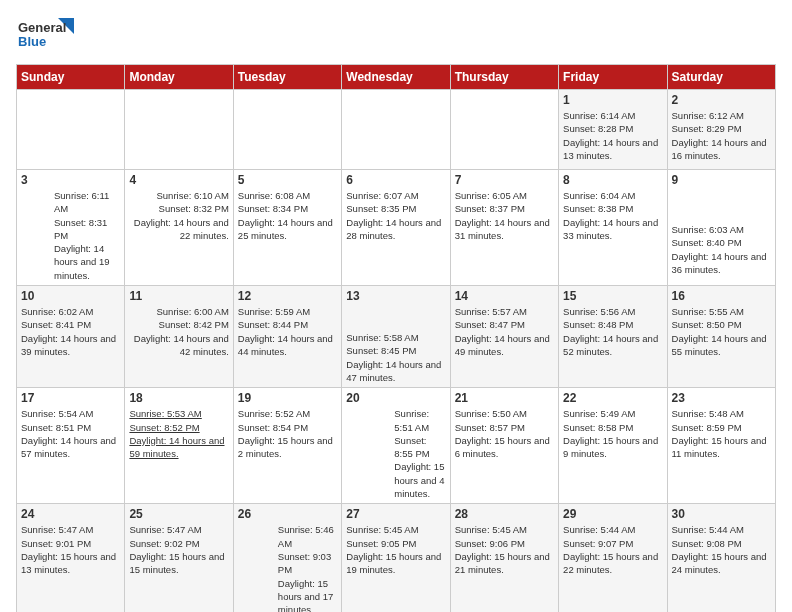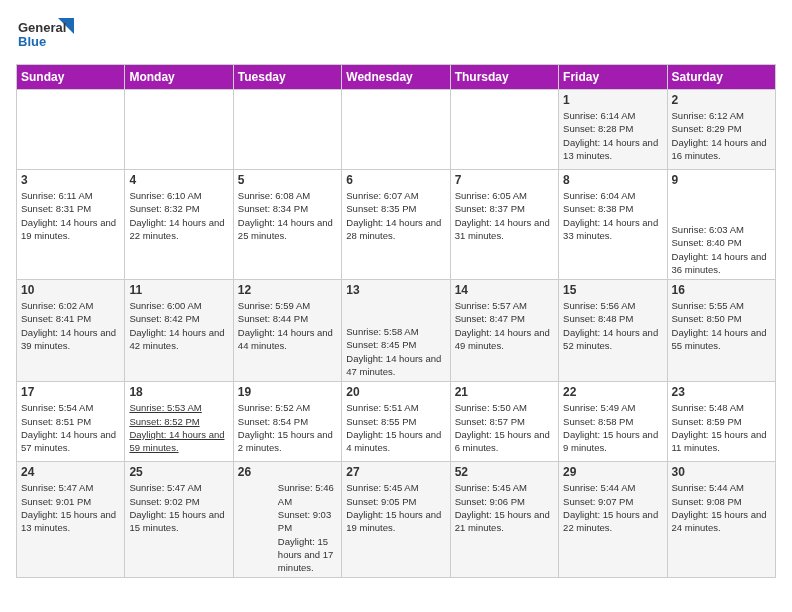--- a/index.html
+++ b/index.html
@@ -32,21 +32,21 @@
     .location {
       font-size: 14px;
       color: #555;
     }
     table {
       width: 100%;
       border-collapse: collapse;
       table-layout: fixed;
     }
     thead tr th {
-      background-color: #a21caf;
+      background-color: #b91c1c;
       color: #fff;
       font-size: 12px;
       font-weight: bold;
       padding: 5px 4px;
       text-align: left;
       border: 1px solid #ccc;
     }
     tbody tr td {
       border: 1px solid #ccc;
       vertical-align: top;
@@ -122,27 +122,27 @@
         <td>
           <span class="day-num">2</span>
           <div class="day-info" style="white-space: pre-line;">Sunrise: 6:12 AM
 Sunset: 8:29 PM
 Daylight: 14 hours and 16 minutes.</div>
         </td>
       </tr>
       <tr>
         <td>
           <span class="day-num">3</span>
-          <div class="day-info" style="white-space: pre-line;">Sunrise: 6:11 AM
+          <div class="day-info" style="white-space: pre-line; margin-left: 33px;">Sunrise: 6:11 AM
 Sunset: 8:31 PM
 Daylight: 14 hours and 19 minutes.</div>
         </td>
         <td>
           <span class="day-num">4</span>
-          <div class="day-info" style="white-space: pre-line;">Sunrise: 6:10 AM
+          <div class="day-info" style="white-space: pre-line; text-align: right;">Sunrise: 6:10 AM
 Sunset: 8:32 PM
 Daylight: 14 hours and 22 minutes.</div>
         </td>
         <td>
           <span class="day-num">5</span>
           <div class="day-info" style="white-space: pre-line;">Sunrise: 6:08 AM
 Sunset: 8:34 PM
 Daylight: 14 hours and 25 minutes.</div>
         </td>
         <td>
@@ -172,21 +172,21 @@
       </tr>
       <tr>
         <td>
           <span class="day-num">10</span>
           <div class="day-info" style="white-space: pre-line;">Sunrise: 6:02 AM
 Sunset: 8:41 PM
 Daylight: 14 hours and 39 minutes.</div>
         </td>
         <td>
           <span class="day-num">11</span>
-          <div class="day-info" style="white-space: pre-line;">Sunrise: 6:00 AM
+          <div class="day-info" style="white-space: pre-line; text-align: right;">Sunrise: 6:00 AM
 Sunset: 8:42 PM
 Daylight: 14 hours and 42 minutes.</div>
         </td>
         <td>
           <span class="day-num">12</span>
           <div class="day-info" style="white-space: pre-line;">Sunrise: 5:59 AM
 Sunset: 8:44 PM
 Daylight: 14 hours and 44 minutes.</div>
         </td>
         <td>
@@ -228,21 +228,21 @@
 Daylight: 14 hours and 59 minutes.</div>
         </td>
         <td>
           <span class="day-num">19</span>
           <div class="day-info" style="white-space: pre-line;">Sunrise: 5:52 AM
 Sunset: 8:54 PM
 Daylight: 15 hours and 2 minutes.</div>
         </td>
         <td>
           <span class="day-num">20</span>
-          <div class="day-info" style="white-space: pre-line;">Sunrise: 5:51 AM
+          <div class="day-info" style="white-space: pre-line; margin-left: 48px;">Sunrise: 5:51 AM
 Sunset: 8:55 PM
 Daylight: 15 hours and 4 minutes.</div>
         </td>
         <td>
           <span class="day-num">21</span>
           <div class="day-info" style="white-space: pre-line;">Sunrise: 5:50 AM
 Sunset: 8:57 PM
 Daylight: 15 hours and 6 minutes.</div>
         </td>
         <td>
@@ -277,21 +277,21 @@
 Sunset: 9:03 PM
 Daylight: 15 hours and 17 minutes.</div>
         </td>
         <td>
           <span class="day-num">27</span>
           <div class="day-info" style="white-space: pre-line;">Sunrise: 5:45 AM
 Sunset: 9:05 PM
 Daylight: 15 hours and 19 minutes.</div>
         </td>
         <td>
-          <span class="day-num">52</span>
+          <span class="day-num">28</span>
           <div class="day-info" style="white-space: pre-line;">Sunrise: 5:45 AM
 Sunset: 9:06 PM
 Daylight: 15 hours and 21 minutes.</div>
         </td>
         <td>
           <span class="day-num">29</span>
           <div class="day-info" style="white-space: pre-line;">Sunrise: 5:44 AM
 Sunset: 9:07 PM
 Daylight: 15 hours and 22 minutes.</div>
         </td>

